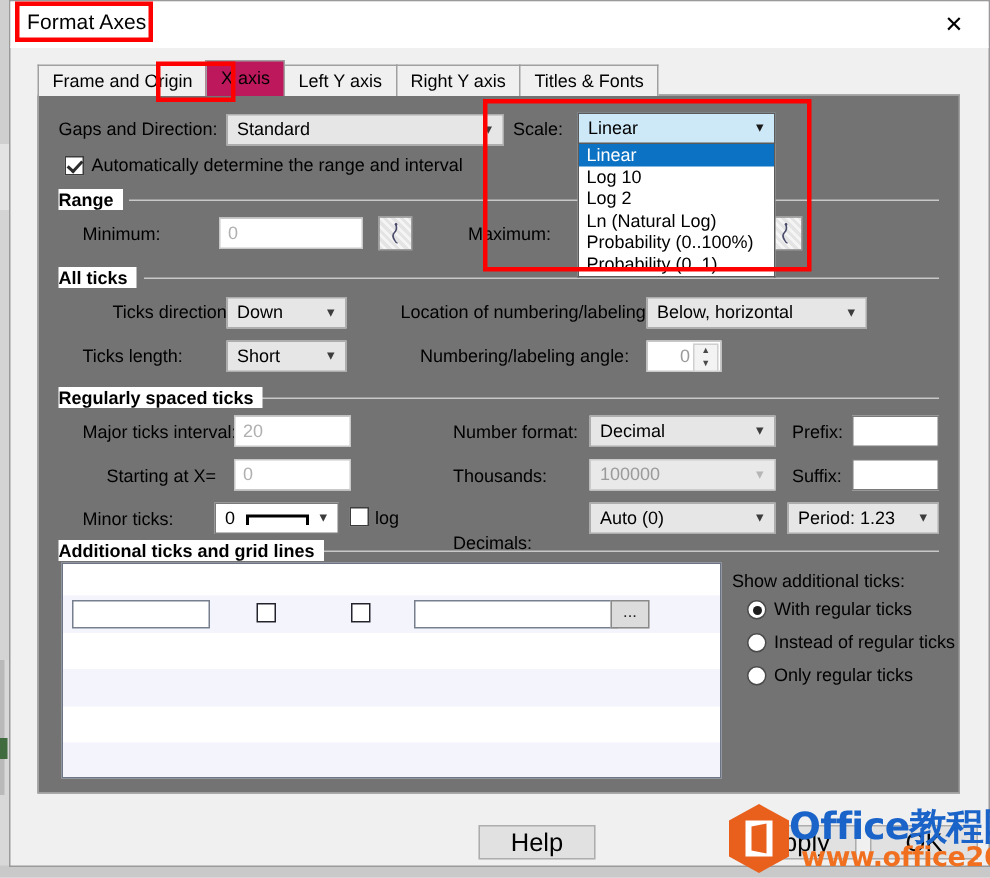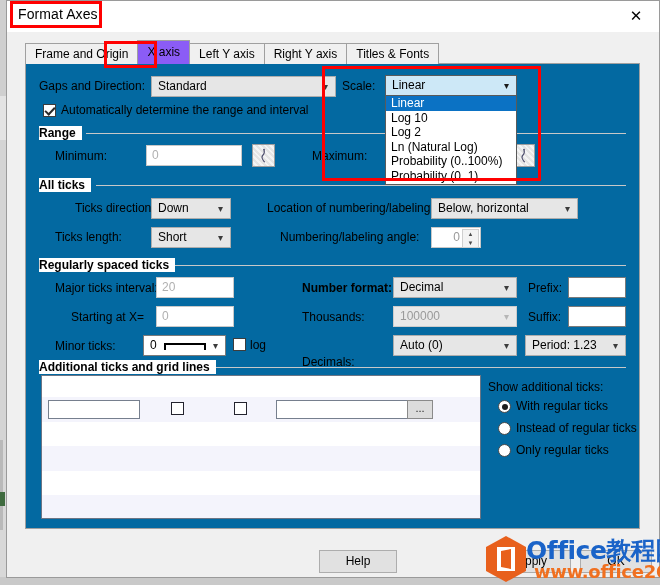--- a/index.html
+++ b/index.html
@@ -90,33 +90,33 @@
     background: #f0f0f0;
     border: 1px solid #a0a0a0;
     border-bottom: none;
     margin-right: -1px;
     font-size: 12px;
     box-sizing: border-box;
     cursor: default;
     white-space: nowrap;
   }
   .tab.active {
-    background: #8b5cf6;
+    background: #be185d;
     height: 24px;
     line-height: 23px;
     position: relative;
     z-index: 3;
   }
 
   
   .panel {
     position: absolute;
     left: 18px; top: 62px;
     width: 615px; height: 466px;
-    background: #0369a1;
+    background: #737373;
     border: 1px solid #a0a0a0;
     box-sizing: border-box;
   }
 
   
   .lbl { position: absolute; font-size: 12px; color: #000; white-space: nowrap; }
 
   .combo {
     position: absolute;
     height: 21px;
@@ -335,21 +335,21 @@
     cursor: default;
   }
 
   
   .btn {
     position: absolute;
     height: 23px;
     background: #e1e1e1;
     border: 1px solid #adadad;
     box-sizing: border-box;
-    font-size: 12px;
+    font-size: 17px;
     line-height: 21px;
     text-align: center;
     color: #000;
     cursor: default;
   }
 
   
   .watermark {
     position: absolute;
     left: 482px; top: 533px;
@@ -483,21 +483,21 @@
     <div class="combo white" style="left:117px; top:271px; width:83px;">
       <span class="ctext">0</span>
       <svg style="position:absolute; left:20px; top:5px;" width="42" height="10" viewBox="0 0 42 10">
         <path d="M1 9 L1 3 L41 3 L41 9" stroke="#000" stroke-width="2" fill="none"></path>
       </svg>
       <span class="carrow">▾</span>
     </div>
     <div class="cb" style="left:207px; top:274px;"></div>
     <div class="lbl" style="left:224px; top:274px;">log</div>
 
-    <div class="lbl" style="left:276px; top:217px;font-weight:bold;">Number format:</div>
+    <div class="lbl" style="left:276px; top:217px;">Number format:</div>
     <div class="combo" style="left:367px; top:213px; width:124px;">
       <span class="ctext">Decimal</span>
       <span class="carrow">▾</span>
     </div>
 
     <div class="lbl" style="left:276px; top:246px;">Thousands:</div>
     <div class="combo disabled" style="left:367px; top:242px; width:124px;">
       <span class="ctext">100000</span>
       <span class="carrow">▾</span>
     </div>

